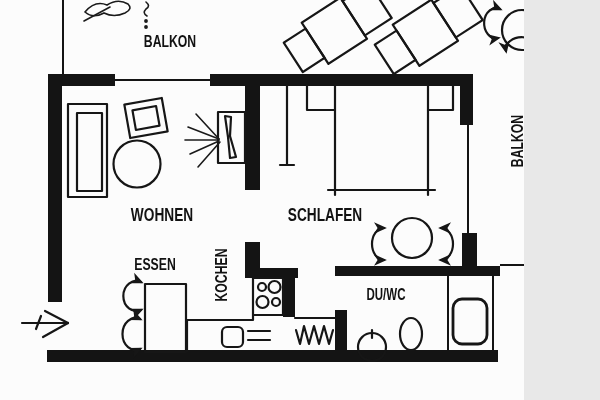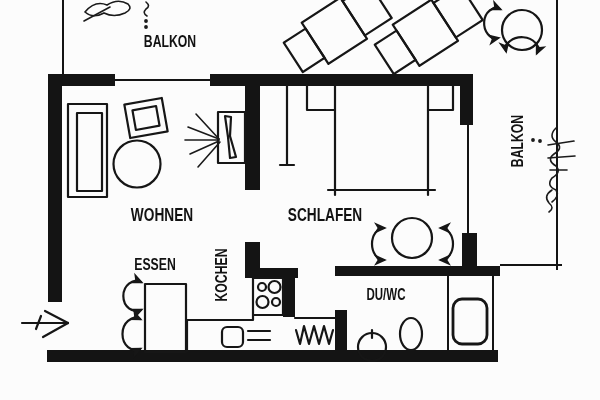--- a/index.html
+++ b/index.html
@@ -1,16 +1,16 @@
 <!DOCTYPE html>
 <html><head>
 <meta charset="utf-8">
 <style>
   html,body{margin:0;padding:0;background:#e8e8e8;}
-  #stage{position:relative;width:600px;height:400px;background:#fcfcfc;overflow:hidden;
+  #stage{position:relative;width:524px;height:400px;background:#fcfcfc;overflow:hidden;
          font-family:"Liberation Sans", sans-serif;}
   svg{position:absolute;left:0;top:0;}
   .lbl{position:absolute;color:#121212;font-weight:700;font-size:19px;white-space:nowrap;
        transform:translate(-50%,-50%) scaleX(.72);transform-origin:center;letter-spacing:0;}
   .lbl.vert{transform:translate(-50%,-50%) rotate(-90deg) scaleX(.72);}
   .lbl.small{font-size:17px;}
   .wall{fill:#141414;stroke:none;}
   .thin{stroke:#141414;stroke-width:2;fill:none;}
   .furn{stroke:#161616;stroke-width:2.2;fill:none;stroke-linecap:round;stroke-linejoin:round;}
   .furnthick{stroke:#161616;stroke-width:2.8;fill:none;stroke-linejoin:round;}

